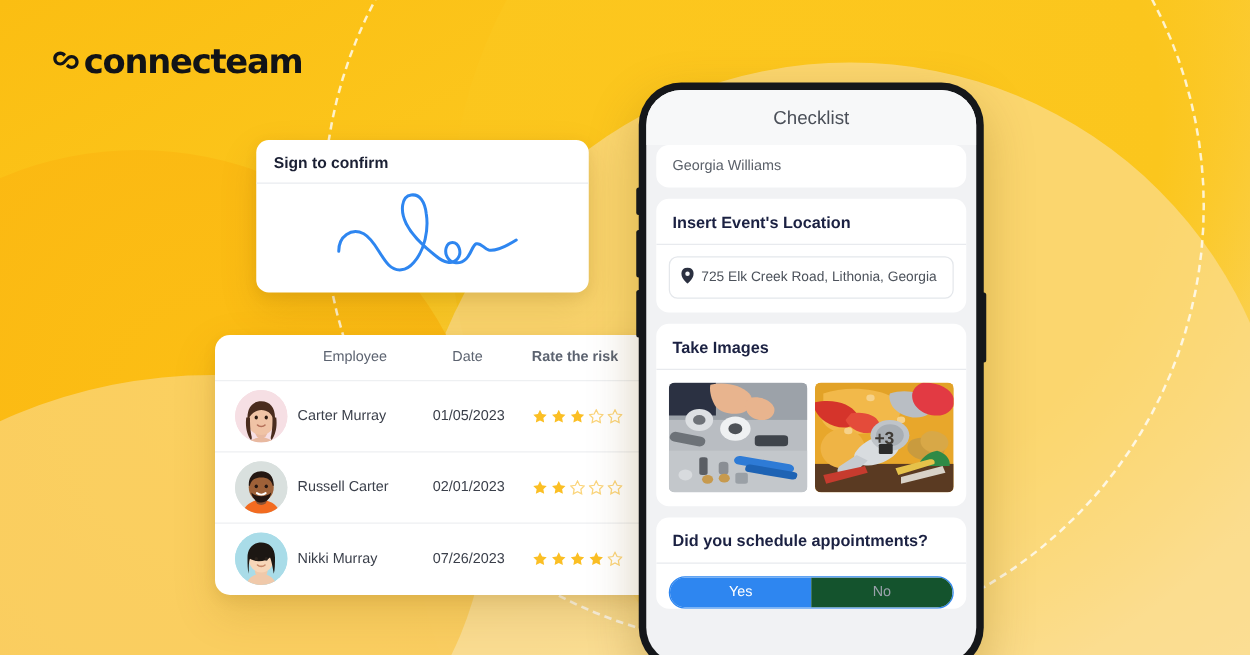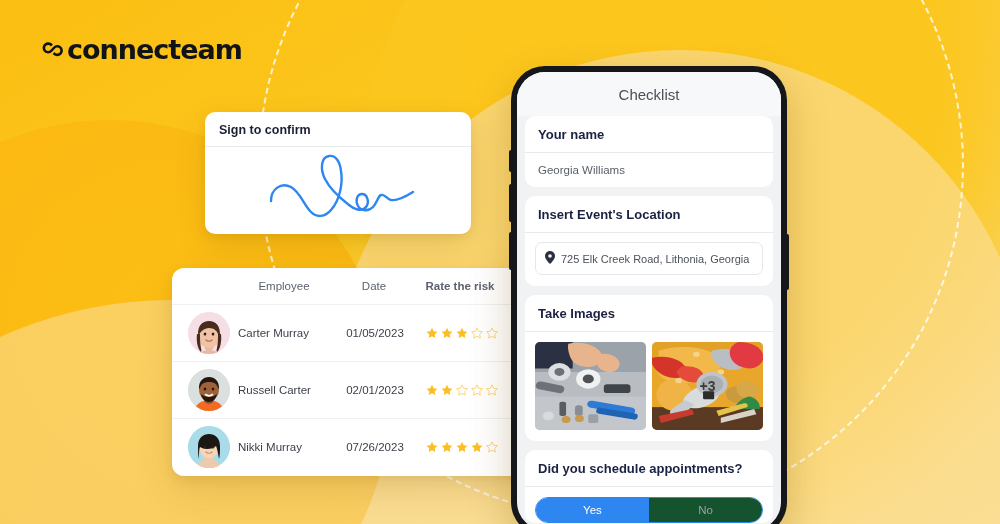--- a/index.html
+++ b/index.html
@@ -348,21 +348,20 @@
 
   <div class="screen">
 
     <div class="app-header">
       <span>Checklist</span>
     </div>
 
     <div class="sheet">
 
       <div class="card">
-        <div class="card-title">Your name</div>
         <div class="card-body">
           <div class="field-value">Georgia Williams</div>
         </div>
       </div>
 
       <div class="card">
         <div class="card-title">Insert Event's Location</div>
         <div class="loc-box">
           <span class="pin">
             <svg width="10" height="13" viewBox="0 0 10 13">

